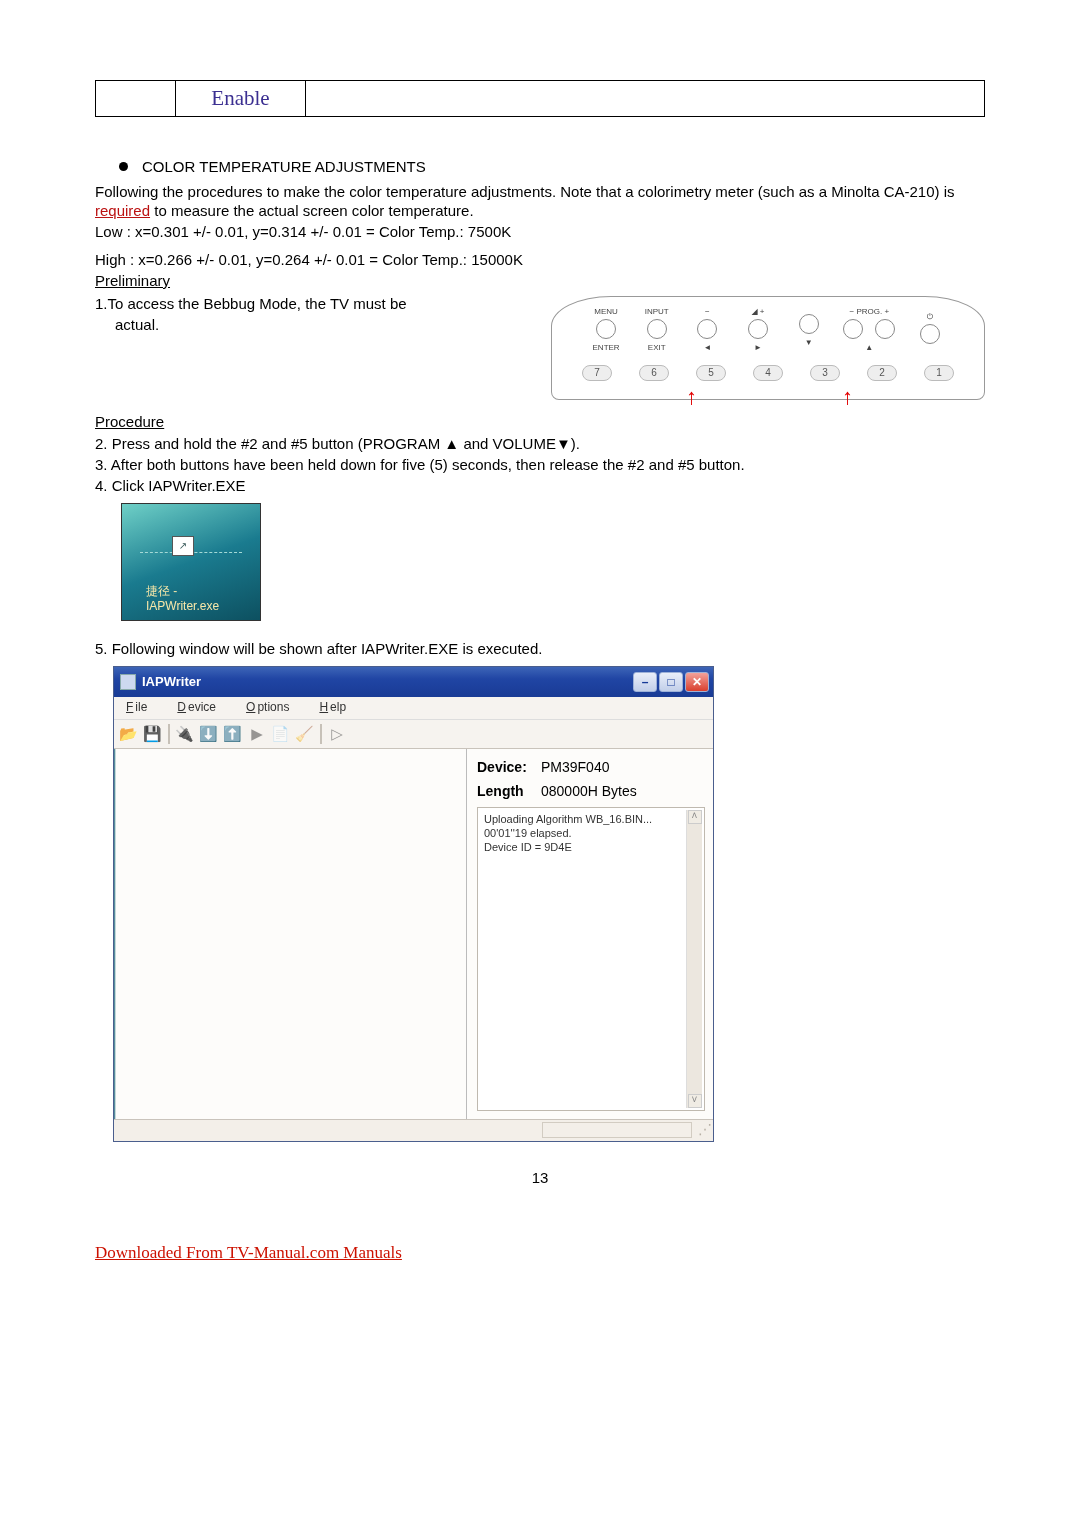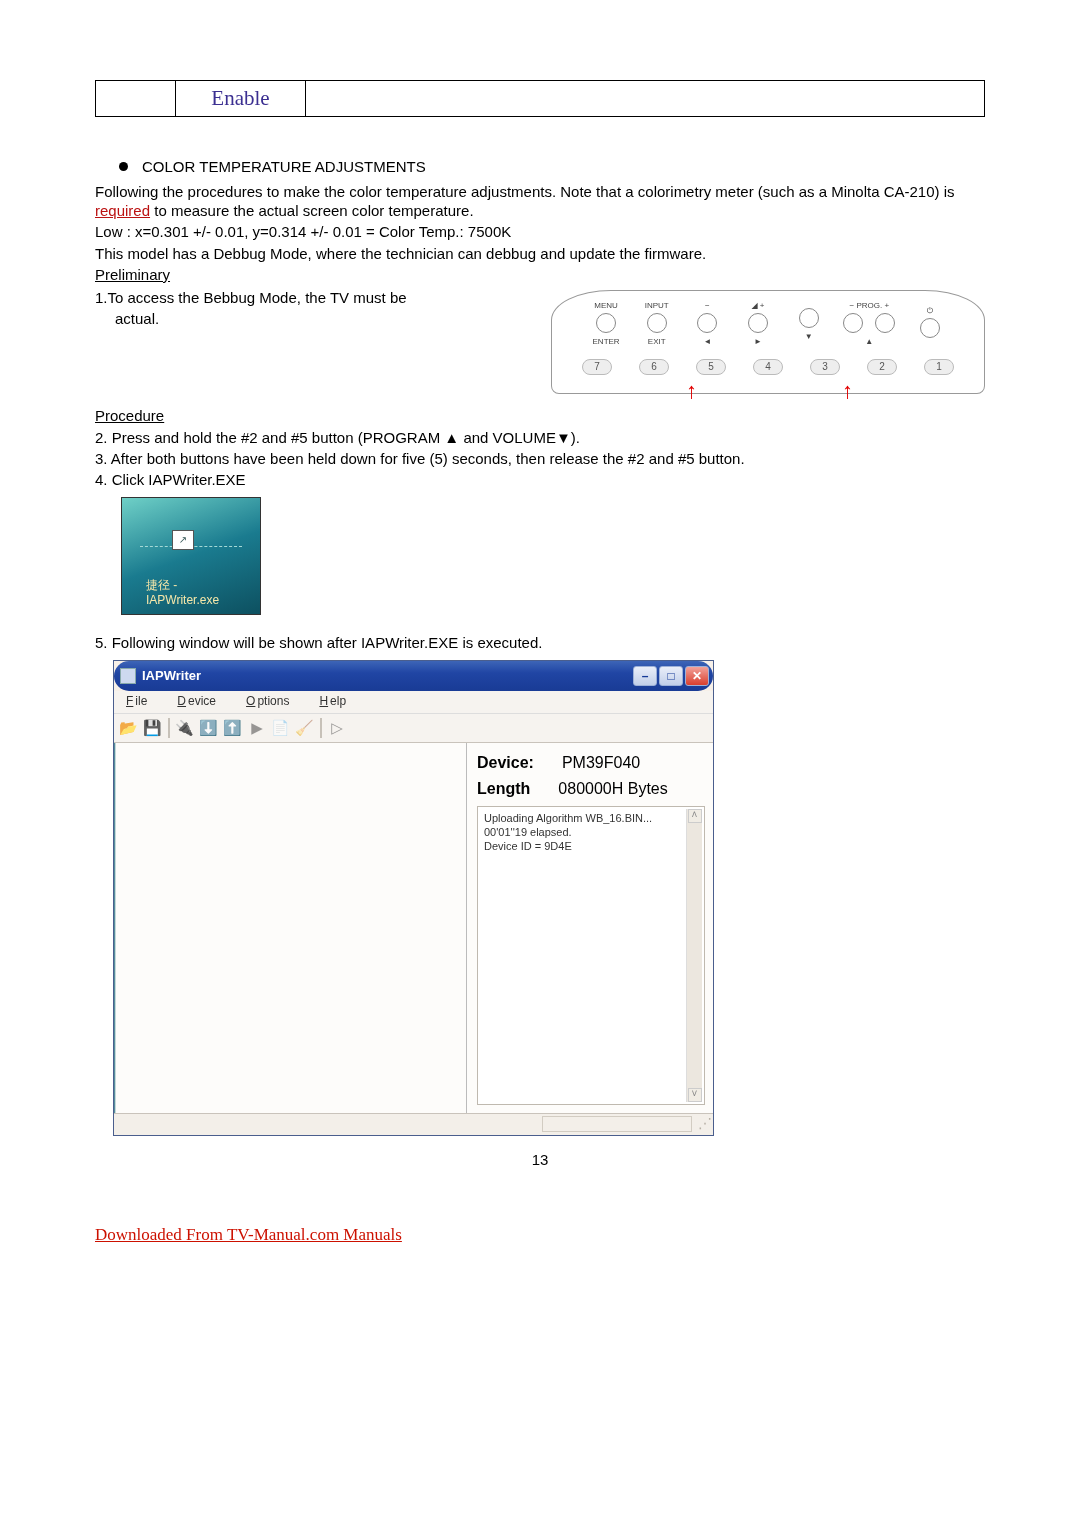--- a/index.html
+++ b/index.html
@@ -142,21 +142,20 @@
     margin: 8px 0 0 18px;
     border: 1px solid #4a5e8d;
     background: #f7f0e8;
     font-family: Tahoma, Arial, sans-serif;
   }
   .iap-title {
     height: 30px;
     display:flex; align-items:center; justify-content:space-between;
     background: linear-gradient(#3d65b7,#2045a4 40%, #193b95);
     padding: 0 4px 0 6px;
-    border-radius: 15px;
   }
   .iap-title .tleft {
     display:flex; align-items:center; gap:6px;
     color:#fff; font-size:13px; font-weight:bold;
   }
   .iap-title .ticon {
     width:16px; height:16px; background:#cdd9ef;
     display:inline-block; border:1px solid #8aa;
   }
   .iap-title .winbtns { display:flex; gap:2px; }
@@ -200,21 +199,21 @@
   }
   .iap-left {
     flex: 1 1 auto;
     border-right:1px solid #bbb;
   }
   .iap-right {
     width: 246px;
     padding: 10px 8px 8px 10px;
     display:flex; flex-direction:column;
   }
-  .info-row { display:flex; gap:28px; font-size:16px; margin-bottom:6px; }
+  .info-row { display:flex; gap:12px; font-size:14px; margin-bottom:6px; }
   .info-row .k { font-weight:bold; min-width:52px; }
   .logbox {
     flex:1;
     border:1px solid #bfb9af;
     background:#fff;
     font-size:11px;
     color:#333;
     padding:4px 6px;
     position: relative;
   }
@@ -226,21 +225,21 @@
     border-left:1px solid #ddd;
   }
   .logbox .sb .sbbt { width:14px; height:14px; font-size:10px; color:#888; background:#f0ece4; border:1px solid #ccc; display:flex; align-items:center; justify-content:center;}
   .iap-status {
     height:22px; background:#f3efe9; border-top:1px solid #c9c3bb;
     display:flex; align-items:center; justify-content:flex-end;
     padding-right:4px;
   }
   .iap-status .grip { color:#b7b0a5; font-size:14px; letter-spacing:-3px; }
   .iap-status .divbox { width:150px; height:16px; border:1px solid #d2ccc2; margin-right:6px; }
-  .page-num { text-align:center; margin-top:14px; font-size:15px; }
+  .page-num { text-align:center; margin-top:26px; font-size:15px; }
   .footer-link {
     color:#c10; font-family:"Times New Roman",serif;
     font-size:17px; text-decoration:underline;
     margin-top: 55px;
     display:inline-block;
   }
 </style>
 </head>
 <body>
 
@@ -259,23 +258,23 @@
 
   
   <div class="bullet-line">
     <span class="dot"></span>
     <span>COLOR TEMPERATURE ADJUSTMENTS</span>
   </div>
   <div class="para">
     <span>Following the procedures to make the color temperature adjustments. Note that a colorimetry meter (such as a Minolta CA-210) is </span><span class="red-under">required</span><span> to measure the actual screen color temperature.</span>
   </div>
   <div class="para">Low : x=0.301 +/- 0.01, y=0.314 +/- 0.01 = Color Temp.: 7500K</div>
-
-
-  <div class="para">This model has a Debbug Mode, where the technician can debbug and update the firmware.</div>
+  <div class="para" style="margin-top:8px">High : x=0.266 +/- 0.01, y=0.264 +/- 0.01 = Color Temp.: 15000K</div>
+
+
   <div class="para underline">Preliminary</div>
 
   <div class="two-col">
     <div class="left">
       <div class="para">1.To access the Bebbug Mode, the TV must be</div>
       <div class="para indent-small">actual.</div>
     </div>
     <div class="right">
       <div class="panel-wrap">
         <div class="panel-row1">

